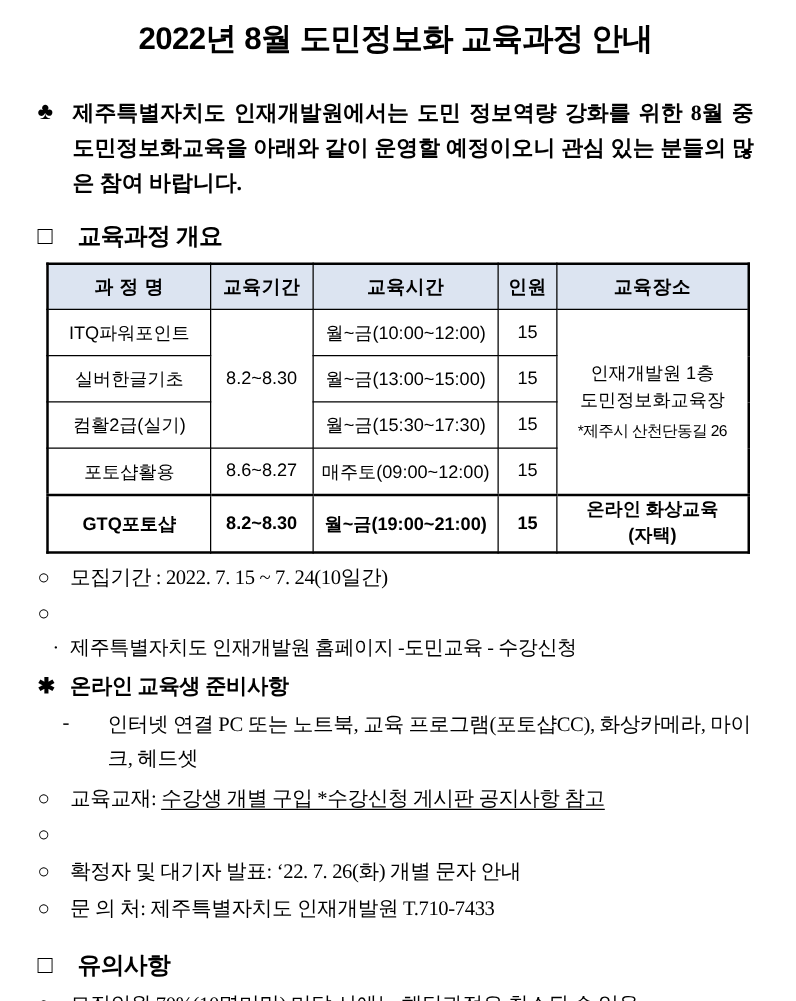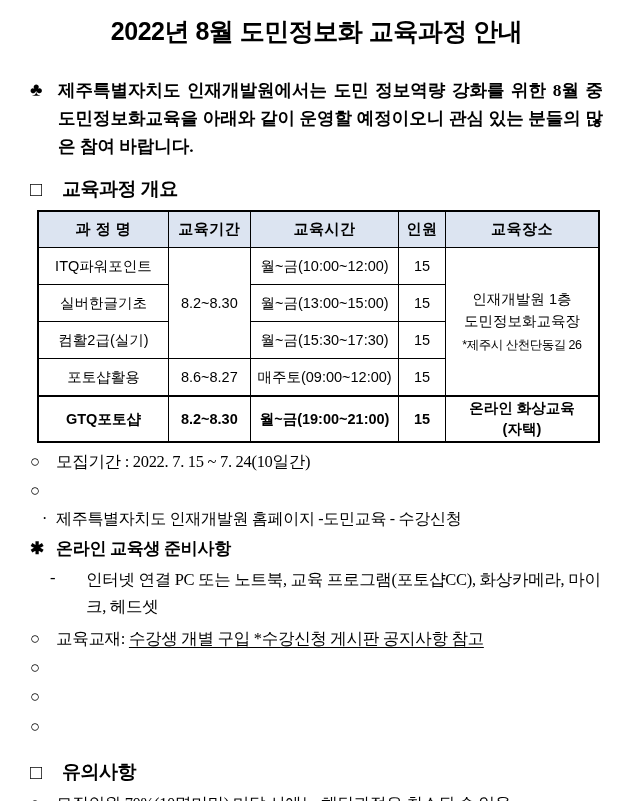--- a/index.html
+++ b/index.html
@@ -160,24 +160,26 @@
     <span class="m">○</span>
     <span class="t"><span>교육교재: </span><span class="underline">수강생 개별 구입 *수강신청 게시판 공지사항 참고</span></span>
   </div>
 
   <div class="notice">
     <span class="m">○</span>
   </div>
 
   <div class="notice">
     <span class="m">○</span>
+    <span class="t">확정자 및 대기자 발표: ‘22. 7. 26(화) 개별 문자 안내</span>
   </div>
 
   <div class="notice">
     <span class="m">○</span>
+    <span class="t">문 의 처: 제주특별자치도 인재개발원  T.710-7433</span>
   </div>
 
   <div class="section-h second">
     <span class="sq">□</span>
     <span>유의사항</span>
   </div>
 
   <div class="notice">
     <span class="m">○</span>
     <span class="t">모집인원 70%(10명미만) 미달 시에는 해당과정은 취소될 수 있음.</span>

